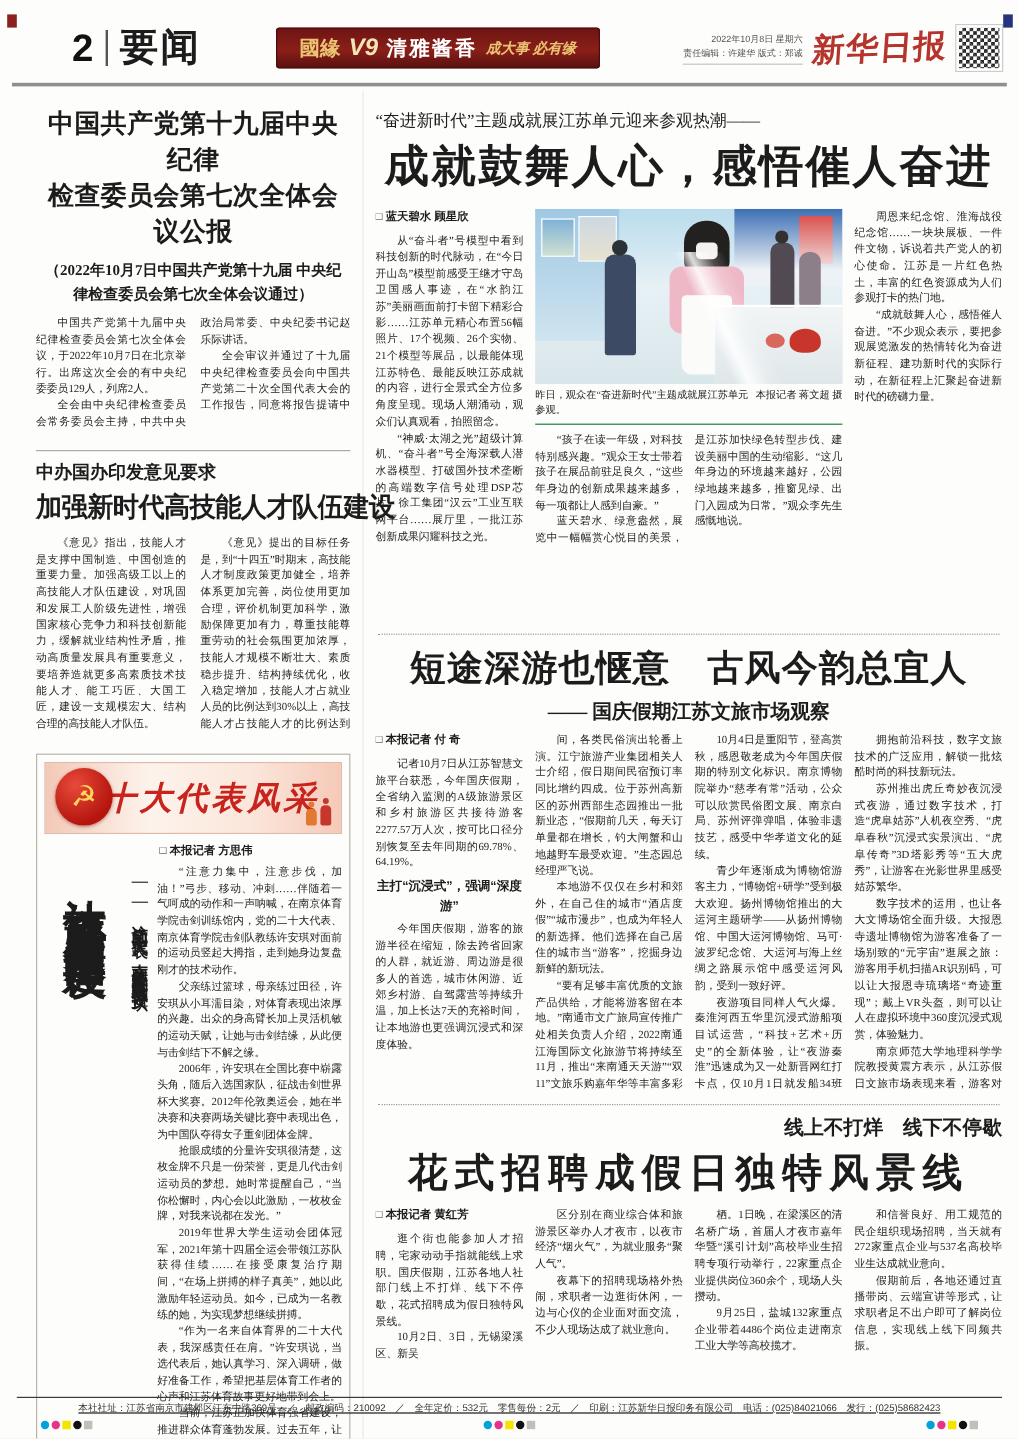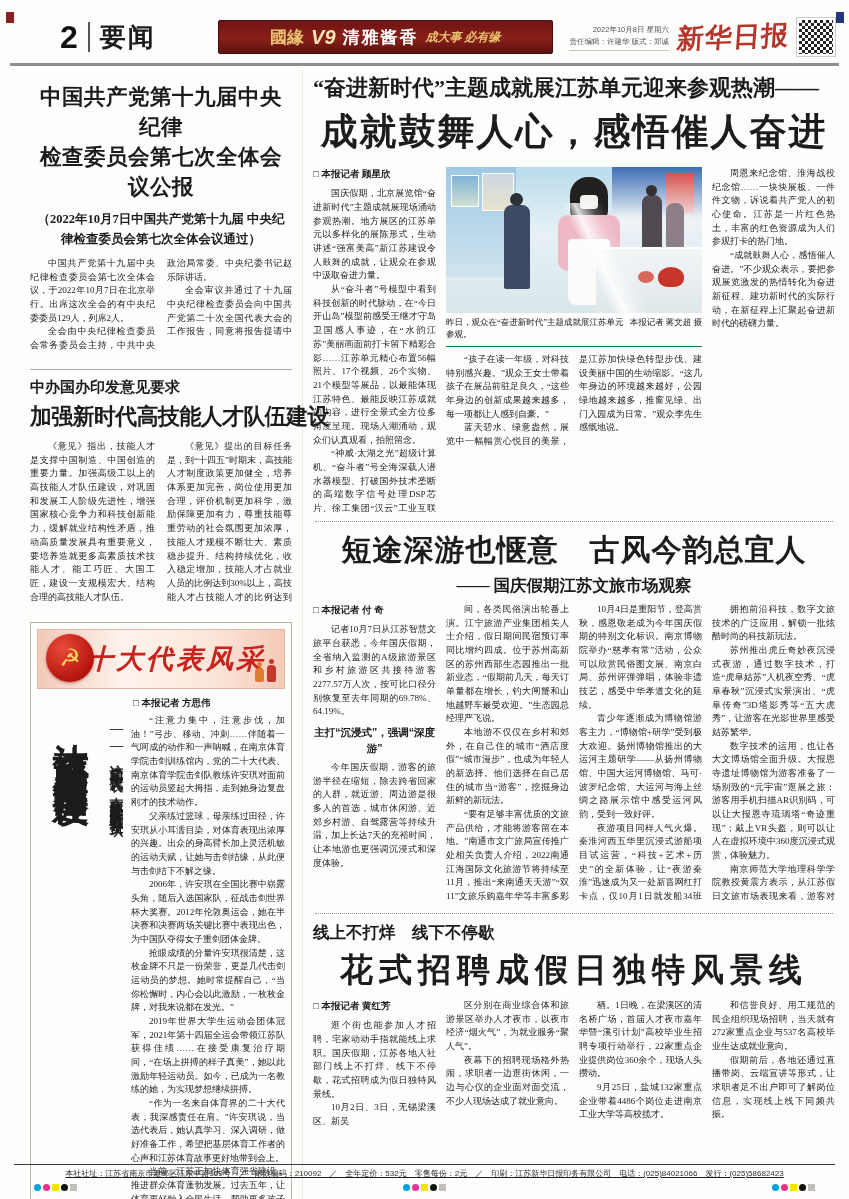--- a/index.html
+++ b/index.html
@@ -7,22 +7,22 @@
         font-family:"Liberation Serif",serif;color:#1c1c1c;}
   
   .edge{position:absolute;}
   .mark-tl{left:6px;top:12px;width:8px;height:11px;background:#8c1f1f;}
   .mark-tr{right:5px;top:12px;width:8px;height:11px;background:#23357d;}
   
   .masthead{display:flex;align-items:center;padding:18px 14px 4px 60px;gap:14px;}
   .mh-left{display:flex;align-items:center;gap:10px;flex:none;}
   .pageno{font-family:"Liberation Sans",sans-serif;font-size:32px;font-weight:bold;color:#111;line-height:1;}
   .mh-vr{width:2px;height:30px;background:#555;}
-  .section{font-family:"Liberation Serif",serif;font-size:26px;font-weight:900;letter-spacing:2px;}
-  .ad{flex:none;width:335px;height:34px;margin-left:48px;border-radius:3px;
+  .section{font-family:"Liberation Serif",serif;font-size:32px;font-weight:900;letter-spacing:2px;}
+  .ad{flex:none;width:270px;height:34px;margin-left:48px;border-radius:3px;
       background:linear-gradient(180deg,#6d1414,#8a1f18 55%,#571010);
       display:flex;align-items:center;justify-content:center;gap:7px;box-shadow:0 0 0 1px #4a0d0d inset;}
   .ad-brand{color:#e9c372;font-weight:900;font-size:17px;font-family:"Liberation Serif",serif;}
   .ad-model{color:#f5e4b4;font-style:italic;font-weight:900;font-size:20px;font-family:"Liberation Sans",sans-serif;}
   .ad-tagline{color:#fff;font-weight:900;font-size:17px;letter-spacing:2px;font-family:"Liberation Sans",sans-serif;}
   .ad-slogan{color:#e9c372;font-style:italic;font-size:12px;font-weight:bold;}
   .mh-right{margin-left:auto;display:flex;align-items:center;gap:8px;}
   .mh-info{font-family:"Liberation Sans",sans-serif;font-size:7.5px;color:#555;text-align:right;line-height:1.6;border-bottom:1px solid #c9c4bd;padding-bottom:2px;}
   .logo{color:#b5342c;font-family:"Liberation Serif",serif;font-weight:900;font-size:27px;line-height:1;
         transform:skewX(-6deg) rotate(-2deg);letter-spacing:1px;white-space:nowrap;}
@@ -67,21 +67,21 @@
   .fig.f2{background:#c4372a;height:17px;}
   .fig.f2::before{background:#c4372a;}
   .db-byline{margin:8px 0 4px 96px;}
   .db-row{display:flex;height:548px;overflow:hidden;}
   .v-head{writing-mode:vertical-rl;text-orientation:upright;font-family:"Liberation Sans",sans-serif;
           font-weight:900;font-size:36px;line-height:1.2;letter-spacing:4px;width:56px;flex:none;}
   .v-sub{writing-mode:vertical-rl;text-orientation:upright;font-size:13.5px;font-weight:bold;line-height:1.1;
          width:30px;flex:none;padding-top:6px;letter-spacing:2px;}
   .db-body{flex:1;padding-left:8px;height:100%;}
   
-  .cj-kicker{font-family:"Liberation Serif",serif;font-weight:700;font-size:22px;margin:3px 0 2px;}
+  .cj-kicker{font-family:"Liberation Serif",serif;font-weight:400;font-size:14px;margin:16px 0 2px;}
   .cj-title{font-family:"Liberation Sans",sans-serif;font-weight:900;font-size:37px;text-align:center;
             letter-spacing:2px;margin:4px 0 10px;}
   .cj-body{display:flex;gap:10px;height:346px;overflow:hidden;}
   .cj-col{flex:1;min-width:0;}
   .cj-mid{flex:2.08;min-width:0;display:flex;flex-direction:column;}
   .photo{position:relative;height:146px;background:linear-gradient(180deg,#b9dcec,#e7f1f5 45%,#d9e6ea);overflow:hidden;flex:none;}
   .ph-wall{position:absolute;left:0;top:0;width:70px;height:110px;background:linear-gradient(180deg,#9fc8e4,#cfe4ef);}
   .ph-frame{position:absolute;background:#f4f6f4;border:1px solid #ffffff;}
   .ph-f1{left:5px;top:8px;width:26px;height:30px;background:linear-gradient(180deg,#7fb2d8,#cfe0d0);}
   .ph-f2{left:36px;top:6px;width:30px;height:36px;background:linear-gradient(180deg,#cdd8e2,#e8e2cf);}
@@ -103,21 +103,21 @@
   .ph-glass{position:absolute;left:-20px;bottom:-10px;width:360px;height:120px;
             background:linear-gradient(65deg,transparent 46%,rgba(255,255,255,.85) 49%,rgba(255,255,255,.2) 53%,transparent 56%);}
   .caption{display:flex;justify-content:space-between;gap:6px;font-size:8.5px;padding:4px 0 5px;border-bottom:1px solid #15803d;flex:none;}
   .cj-mid-text{margin-top:6px;column-count:2;column-gap:10px;flex:1;}
   
   .wl-title{font-family:"Liberation Sans",sans-serif;font-weight:900;font-size:30px;text-align:center;letter-spacing:1px;margin:6px 0 4px;}
   .wl-sub{font-family:"Liberation Serif",serif;font-weight:900;font-size:16.5px;text-align:center;margin:0 0 6px;}
   .wl-cols{display:flex;gap:10px;height:302px;overflow:hidden;}
   .wl-col{flex:1;min-width:0;}
   
-  .zp-kicker{font-family:"Liberation Serif",serif;font-weight:900;font-size:16.5px;text-align:left;margin:0 0 0;}
+  .zp-kicker{font-family:"Liberation Serif",serif;font-weight:900;font-size:16.5px;text-align:right;margin:0 0 0;}
   .zp-title{font-family:"Liberation Sans",sans-serif;font-weight:900;font-size:33px;text-align:center;letter-spacing:6px;margin:4px 0 6px;}
   .zp-cols{display:flex;gap:10px;height:152px;overflow:hidden;}
   .zp-col{flex:1;min-width:0;}
   
   .pfooter{position:absolute;left:0;right:0;bottom:8px;text-decoration:underline;}
   .foot-rule{border-top:1px solid #3a3a3a;margin:0 14px 3px;}
   .foot-line{text-align:center;font-size:8px;color:#333;font-family:"Liberation Sans",sans-serif;}
   .marks-row{display:flex;justify-content:space-between;padding:5px 34px 0;}
   .marks{display:flex;gap:2px;}
   .mk{width:7px;height:7px;display:inline-block;}
@@ -210,23 +210,22 @@
 
       </article>
     </aside>
 
     <section class="right-col">
       <article>
         <div class="cj-kicker">“奋进新时代”主题成就展江苏单元迎来参观热潮——</div>
         <h1 class="cj-title">成就鼓舞人心，感悟催人奋进</h1>
         <div class="cj-body">
           <div class="cj-col body-text">
-            <div class="byline" style="margin-top:0">□ 本报记者 顾星欣</div>
+            <div class="byline" style="margin-top:0">□ 蓝天碧水 顾星欣</div>
             <div>
-                <p class="seg seg-p">国庆假期，北京展览馆“奋进新时代”主题成就展现场涌动参观热潮。地方展区的江苏单元以多样化的展陈形式，生动讲述“强富美高”新江苏建设令人鼓舞的成就，让观众在参观中汲取奋进力量。</p>
                 <p class="seg seg-p">从“奋斗者”号模型中看到科技创新的时代脉动，在“今日开山岛”模型前感受王继才守岛卫国感人事迹，在“水韵江苏”美丽画面前打卡留下精彩合影……江苏单元精心布置56幅照片、17个视频、26个实物、21个模型等展品，以最能体现江苏特色、最能反映江苏成就的内容，进行全景式全方位多角度呈现。现场人潮涌动，观众们认真观看，拍照留念。</p>
                 <p class="seg seg-p">“神威·太湖之光”超级计算机、“奋斗者”号全海深载人潜水器模型、打破国外技术垄断的高端数字信号处理DSP芯片、徐工集团“汉云”工业互联网平台……展厅里，一批江苏创新成果闪耀科技之光。</p>
               </div>
           </div>
           <div class="cj-mid">
             <div class="photo">
               <div class="ph-wall"></div>
               <div class="ph-frame ph-f1"></div>
               <div class="ph-frame ph-f2"></div>
               <div class="ph-banner-red"></div>

